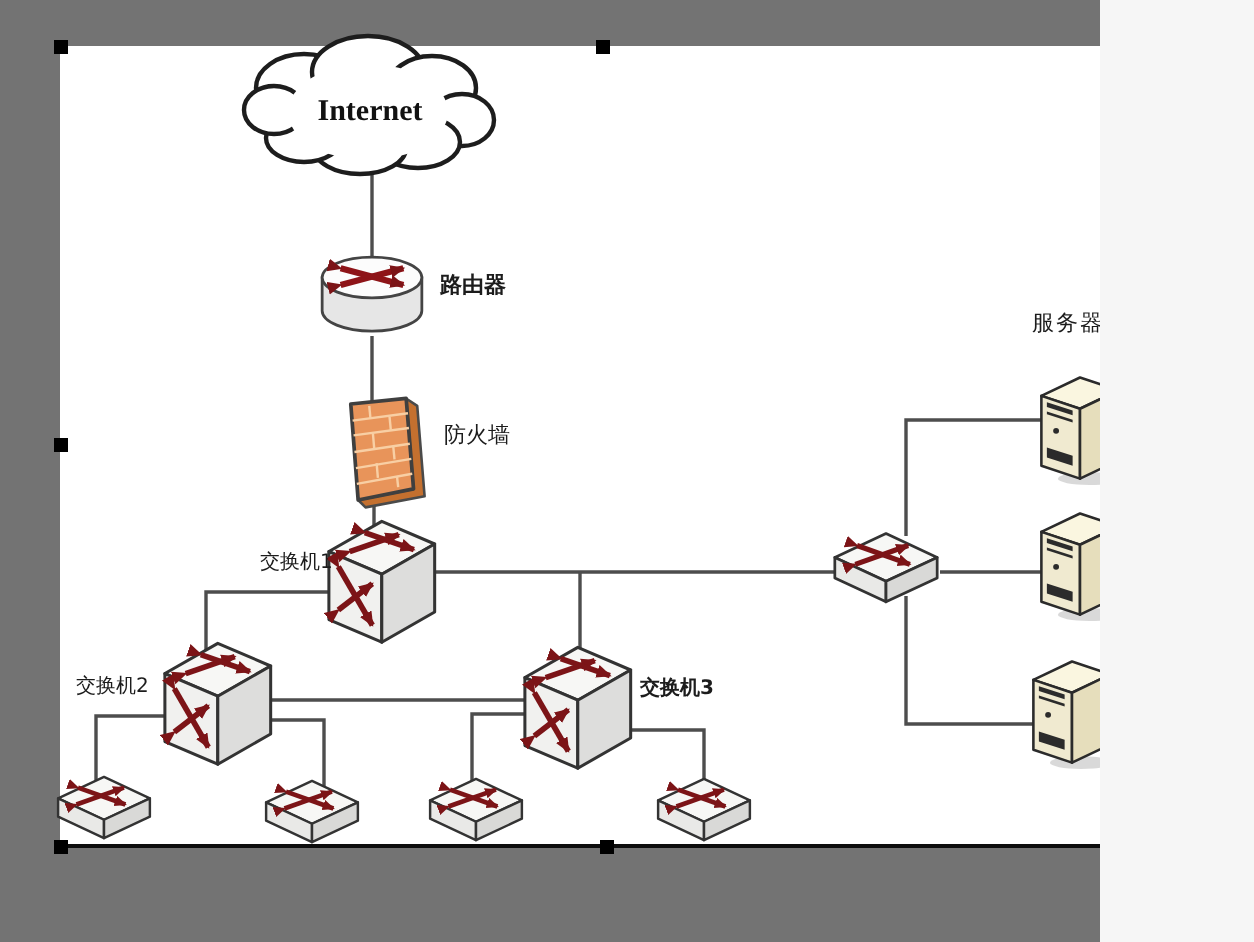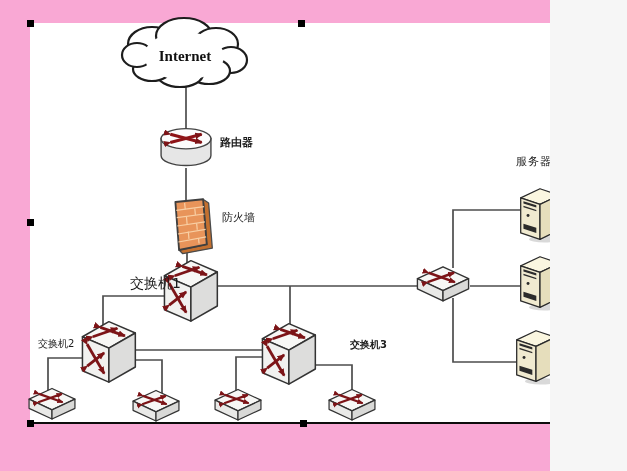--- a/index.html
+++ b/index.html
@@ -1,26 +1,26 @@
 <!DOCTYPE html>
 <html><head>
 <meta charset="utf-8">
 <style>
   html,body{margin:0;padding:0;}
   body{background:#f6f6f6;font-family:"DejaVu Sans","Liberation Sans",sans-serif;}
-  .stage{position:relative;width:550px;height:471px;background:#f9a8d4;overflow:hidden;}
+  .stage{position:relative;width:550px;height:471px;background:#737373;overflow:hidden;}
   .canvas-svg{position:absolute;left:0;top:0;}
   .lbl{position:absolute;color:#1c1c1c;white-space:nowrap;line-height:1.1;}
   .lbl-internet{left:128px;top:48px;width:114px;text-align:center;
     font-family:"Liberation Serif","DejaVu Serif",serif;font-weight:bold;font-size:15px;color:#111;}
   .lbl-router{left:220px;top:137px;font-size:11px;font-weight:bold;}
   .lbl-firewall{left:222px;top:212px;font-size:11px;}
-  .lbl-switch1{left:130px;top:276px;font-size:14px;}
+  .lbl-switch1{left:130px;top:276px;font-size:10px;}
   .lbl-switch2{left:38px;top:338px;font-size:10px;font-weight:normal;}
-  .lbl-switch3{left:320px;top:339px;font-size:10px;font-weight:bold;margin-left:30px;}
+  .lbl-switch3{left:320px;top:339px;font-size:10px;font-weight:bold;}
   .lbl-servers{left:516px;top:156px;font-size:11px;letter-spacing:1px;}
   .handle{position:absolute;width:7px;height:7px;background:#000;}
 </style>
 </head>
 <body>
 
 <div class="stage">
 
   <svg class="canvas-svg" width="627" height="471" viewBox="0 0 627 471">
     <defs>

